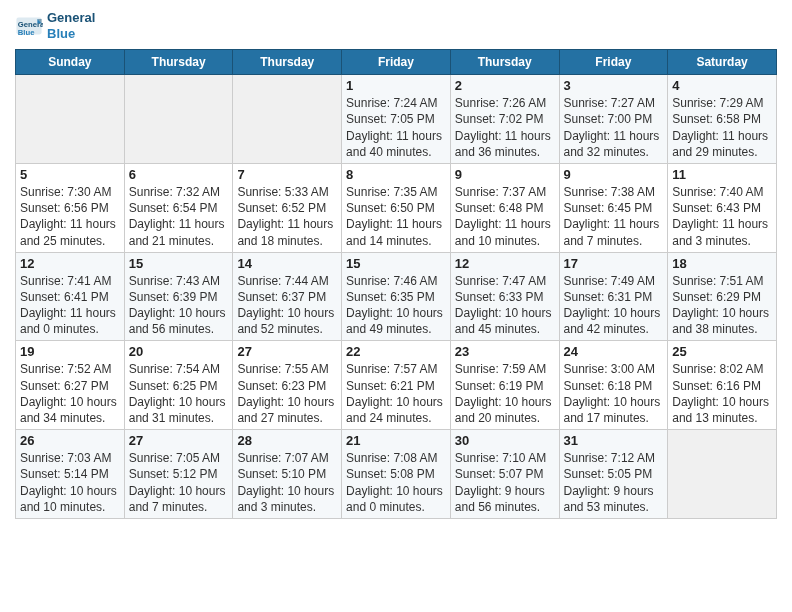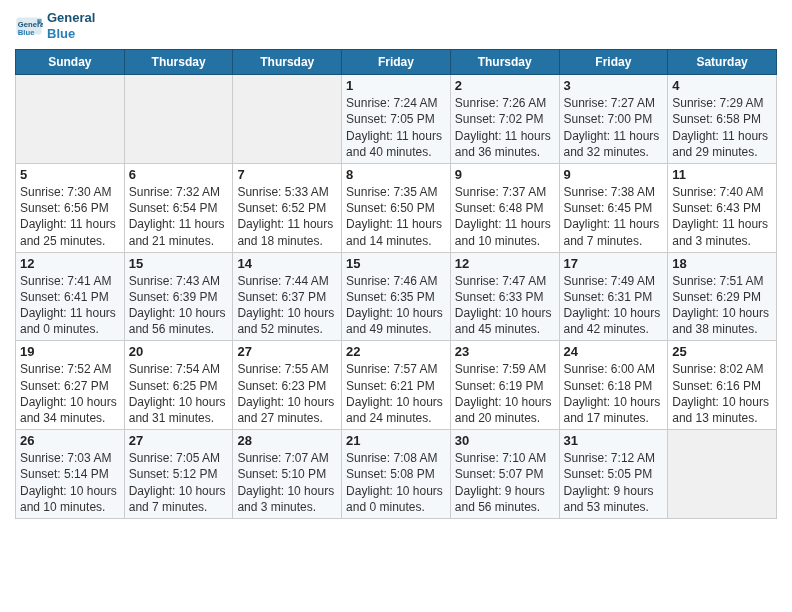--- a/index.html
+++ b/index.html
@@ -269,21 +269,21 @@
 Daylight: 10 hours and 24 minutes.</div>
           </td>
           <td>
             <span class="day-num">23</span>
             <div class="day-info">Sunrise: 7:59 AM
 Sunset: 6:19 PM
 Daylight: 10 hours and 20 minutes.</div>
           </td>
           <td>
             <span class="day-num">24</span>
-            <div class="day-info">Sunrise: 6:00 AM
+            <div class="day-info">Sunrise: 3:00 AM
 Sunset: 6:18 PM
 Daylight: 10 hours and 17 minutes.</div>
           </td>
           <td>
             <span class="day-num">25</span>
             <div class="day-info">Sunrise: 8:02 AM
 Sunset: 6:16 PM
 Daylight: 10 hours and 13 minutes.</div>
           </td>
         </tr>

